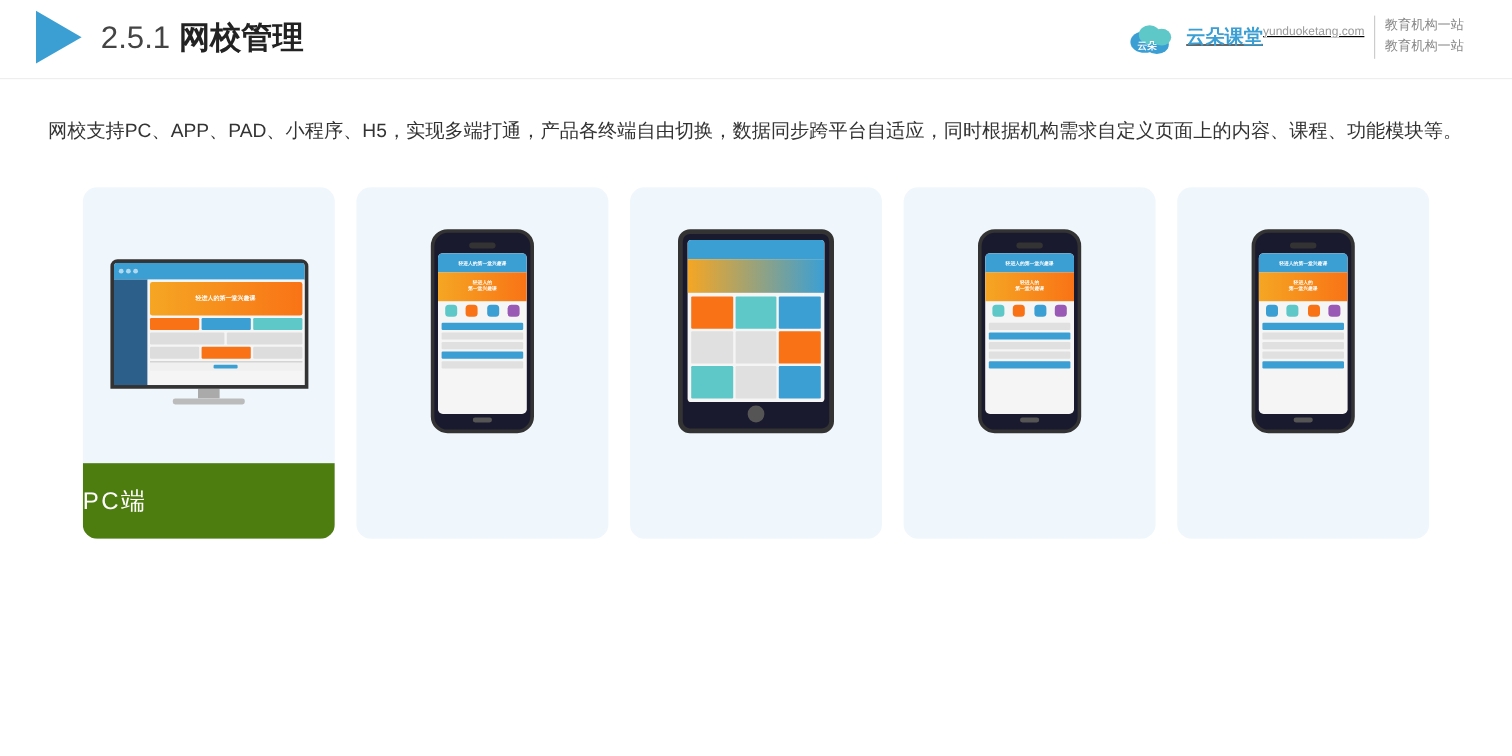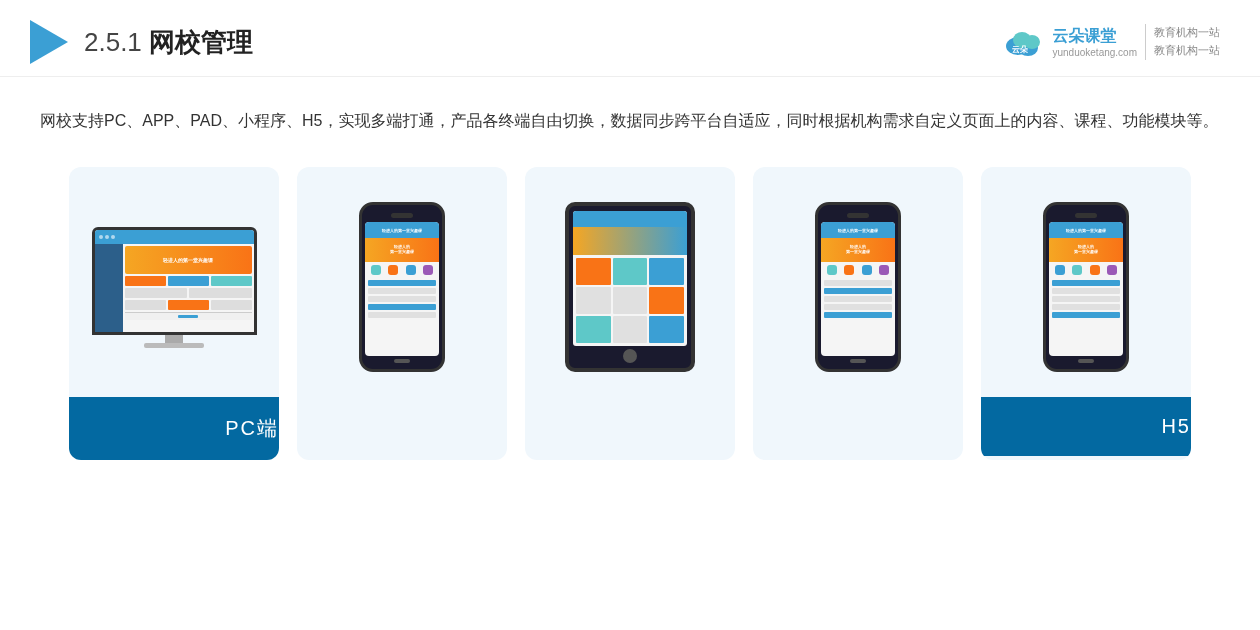--- a/index.html
+++ b/index.html
@@ -9,21 +9,21 @@
       width: 1260px;
       min-height: 630px;
       overflow: hidden;
     }
 
     
     .header {
       display: flex;
       align-items: center;
       justify-content: space-between;
-      padding: 20px 40px 12px 30px;
+      padding: 9px 40px 12px 30px;
       border-bottom: 1px solid #eee;
     }
     .header-left {
       display: flex;
       align-items: center;
       gap: 16px;
     }
     .logo-arrow {
       width: 0;
       height: 0;
@@ -72,25 +72,25 @@
       width: 100%;
       height: 230px;
       display: flex;
       align-items: center;
       justify-content: center;
       padding: 20px 10px 10px;
     }
 
     .card-label {
       width: 100%;
-      background: #0369a1;
+      background: #4d7c0f;
       color: #fff;
       font-size: 20px;
       font-weight: 400;
-      text-align: right;
+      text-align: left;
       padding: 18px 0;
       letter-spacing: 2px;
     }
 
     
     .device-pc {
       display: flex;
       flex-direction: column;
       align-items: center;
     }
@@ -358,21 +358,22 @@
       display: flex;
       align-items: center;
       gap: 8px;
     }
     .cloud-icon-svg {
       width: 42px;
       height: 32px;
     }
     .brand-text-block {
       display: flex;
-      flex-direction: column;
+      flex-direction: row;
+      text-decoration: underline;
     }
     .brand-name-line {
       font-size: 16px;
       font-weight: 700;
       color: #3b9fd4;
     }
     .brand-url-line {
       font-size: 10px;
       color: #999;
     }
@@ -582,16 +583,15 @@
               <div class="phone-content-row"></div>
               <div class="phone-content-row"></div>
               <div class="phone-content-row"></div>
               <div class="phone-content-row colored"></div>
             </div>
           </div>
           <div class="phone-home-btn"></div>
         </div>
       </div>
     </div>
-    <div class="card-label">H5</div>
   </div>
 
 </div>
 
 </body></html>

